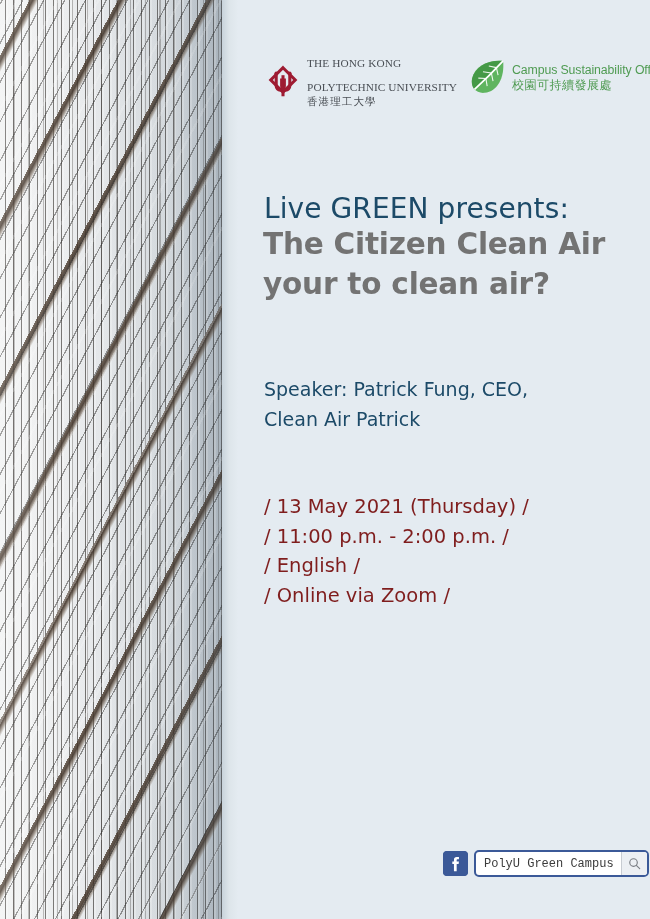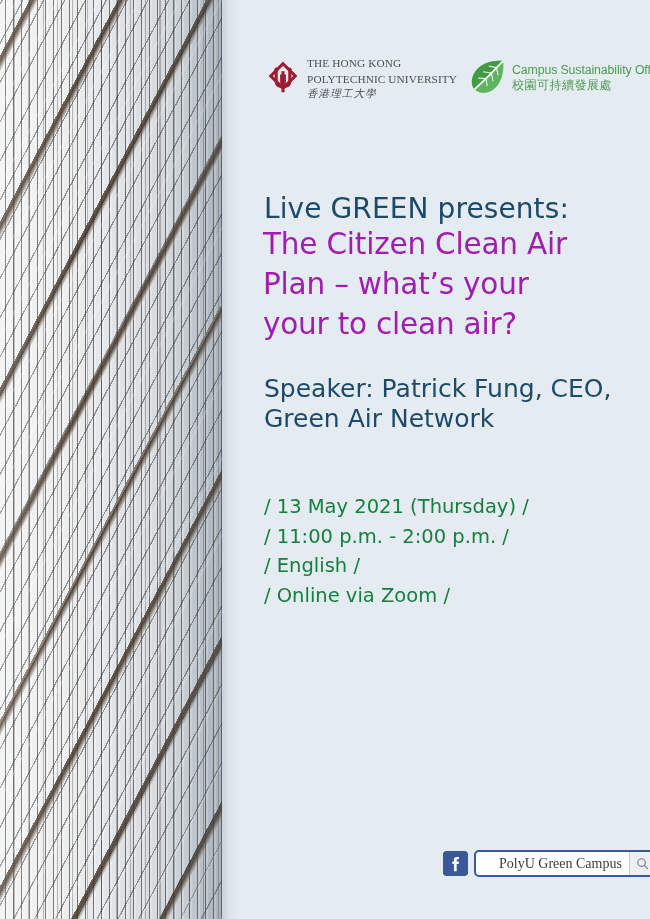--- a/index.html
+++ b/index.html
@@ -119,26 +119,25 @@
     position:absolute;left:0px;top:3px;
     display:flex;align-items:center;gap:7px;
   }
   .polyu-mark{width:34px;height:34px;display:block;flex:0 0 auto;}
   .polyu-words{display:flex;flex-direction:column;line-height:1.0;}
   .polyu-l1,.polyu-l2{
     font-family:"Liberation Serif", serif;
     color:#4a4f55;font-size:11.3px;letter-spacing:0.1px;
     white-space:nowrap;
   }
-  .polyu-l2{margin-top:5px;}
+  .polyu-l2{margin-top:13px;}
   .polyu-cn{
     font-family:"DejaVu Sans", sans-serif;
     color:#4a4f55;font-size:10.5px;margin-top:2.5px;letter-spacing:1.1px;
     white-space:nowrap;
-    font-style:italic;
   }
 
   .logo-cso{
     position:absolute;left:200px;top:0px;
     display:flex;align-items:center;gap:2px;
   }
   .leaf-mark{width:44px;height:42px;display:block;flex:0 0 auto;}
   .cso-words{display:flex;flex-direction:column;line-height:1.05;margin-top:4px;}
   .cso-en{
     font-family:"Liberation Sans", sans-serif;
@@ -150,34 +149,34 @@
   }
 
   .kicker{
     position:absolute;left:26px;top:192px;
     color:#1c4a68;font-size:28px;letter-spacing:0.1px;
     font-family:"DejaVu Sans", sans-serif;
   }
   .title{
     position:absolute;left:25px;top:224px;
     width:372px;
-    color:#a21caf;font-weight:normal;
+    color:#737373;font-weight:bold;
     font-size:29.5px;line-height:40px;letter-spacing:-0.2px;
     font-family:"DejaVu Sans", sans-serif;
   }
   .speaker{
     position:absolute;left:26px;top:374px;
     width:372px;
-    color:#1c4a68;font-size:25px;line-height:30px;
+    color:#1c4a68;font-size:19px;line-height:30px;
     font-family:"DejaVu Sans", sans-serif;
   }
   .details{
     position:absolute;left:26px;top:492px;
     width:372px;
-    color:#15803d;font-size:19.5px;line-height:29.5px;
+    color:#7f1d1d;font-size:19.5px;line-height:29.5px;
     font-family:"DejaVu Sans", sans-serif;
   }
   .details div{white-space:nowrap;}
 
   
   .fb-badge{
     position:absolute;left:205px;top:850px;
     display:flex;align-items:center;gap:6px;
   }
   .fb-icon{
@@ -187,23 +186,23 @@
   .fb-search{
     height:23px;
     background:#ffffff;
     border:2px solid #3b5998;
     border-radius:5px;
     display:flex;align-items:stretch;
     overflow:hidden;
   }
   .fb-search-text{
     display:flex;align-items:center;
-    padding:0 7px 0 23px;
-    color:#3b3b3b;font-size:14px;white-space:nowrap;
-    font-family:Liberation Serif, serif;
+    padding:0 7px 0 8px;
+    color:#3b3b3b;font-size:12px;white-space:nowrap;
+    font-family:Liberation Mono, monospace;
   }
   .fb-search-btn{
     width:25px;
     background:#eceff3;
     border-left:1px solid #c8ccd2;
     display:flex;align-items:center;justify-content:center;
   }
 </style>
 </head>
 <body>
@@ -265,27 +264,26 @@
           <span class="cso-cn">校園可持續發展處</span>
         </div>
       </div>
 
     </div>
 
     <div class="kicker">Live GREEN presents:</div>
 
     <div class="title">
       <div>The Citizen Clean Air</div>
-      <div>Plan – what’s your</div>
       <div>your to clean air?</div>
     </div>
 
     <div class="speaker">
       <div>Speaker:  Patrick Fung, CEO,</div>
-      <div>Green Air Network</div>
+      <div>Clean Air Patrick</div>
     </div>
 
     <div class="details">
       <div>/ 13 May 2021 (Thursday) /</div>
       <div>/ 11:00 p.m. - 2:00 p.m. /</div>
       <div>/ English /</div>
       <div>/ Online via Zoom /</div>
     </div>
 
     <div class="fb-badge">

